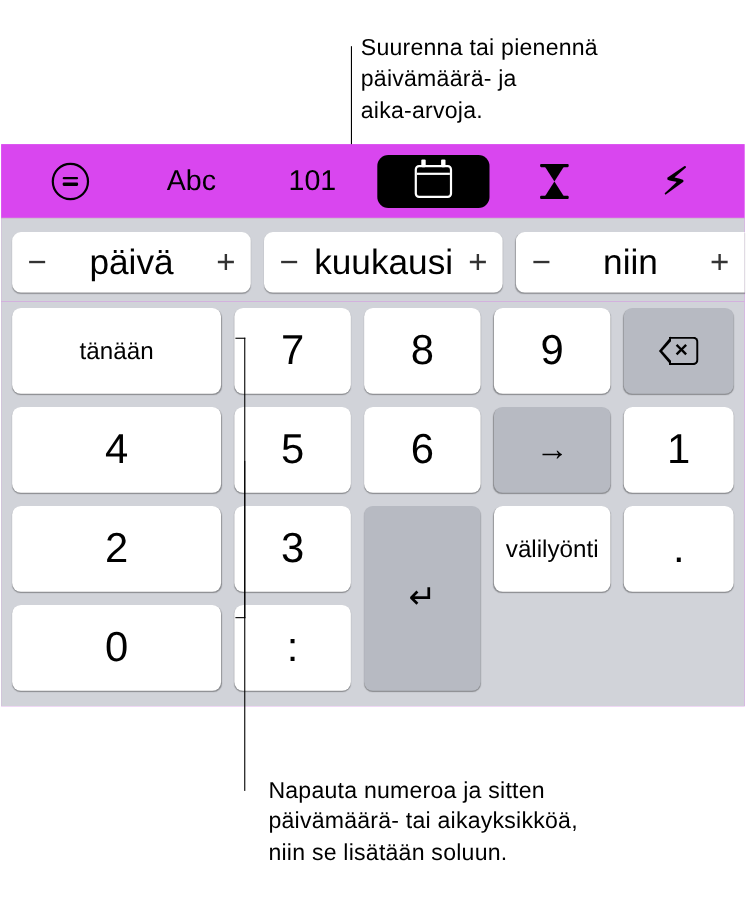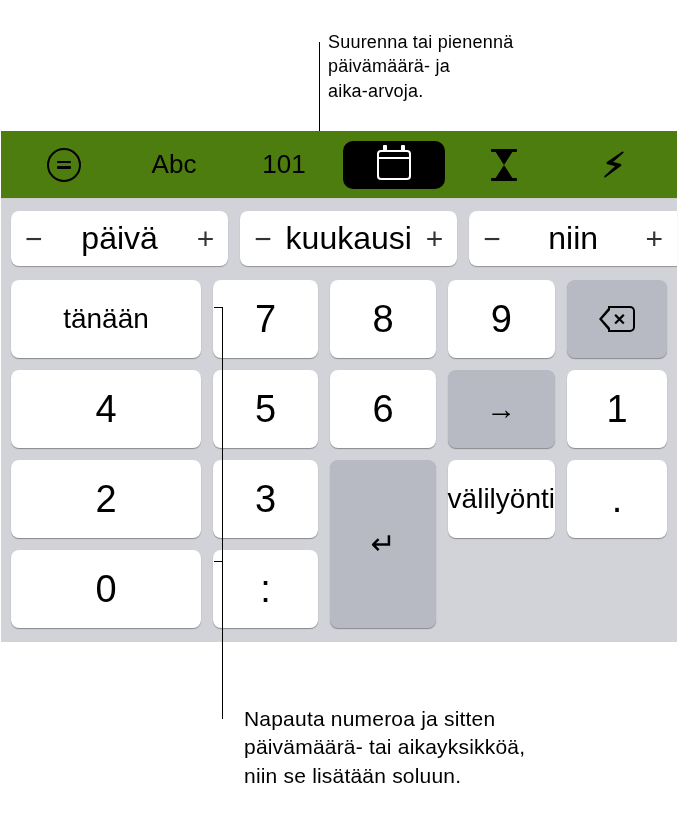--- a/index.html
+++ b/index.html
@@ -11,21 +11,21 @@
       font-family: -apple-system, BlinkMacSystemFont, "Helvetica Neue", Arial, sans-serif;
       background: #fff;
       width: 678px;
       height: 817px;
       position: relative;
     }
     .annotation-top {
       position: absolute;
       left: 328px;
       top: 30px;
-      font-size: 18px;
+      font-size: 21px;
       color: #000;
       line-height: 1.35;
       letter-spacing: 0.2px;
     }
     .annotation-bottom {
       position: absolute;
       left: 244px;
       top: 705px;
       font-size: 21px;
       color: #000;
@@ -66,21 +66,21 @@
       height: 255px;
       border-top: 1px solid #000;
       border-bottom: 1px solid #000;
       border-right: 1px solid #000;
     }
     .keyboard-container {
       position: absolute;
       left: 1px;
       top: 131px;
       width: 676px;
-      background: #4d7c0f;
+      background: #d946ef;
     }
     .top-toolbar {
       display: flex;
       align-items: center;
       height: 68px;
       border-bottom: 1px solid #ccc;
       padding: 0 8px;
     }
     .toolbar-btn {
       flex: 1;
@@ -231,21 +231,21 @@
       grid-template-columns: 190px 1fr 1fr 1fr 100px;
       grid-template-rows: repeat(4, 78px);
       gap: 12px;
     }
     .key {
       background: #fff;
       border-radius: 8px;
       display: flex;
       align-items: center;
       justify-content: center;
-      font-size: 28px;
+      font-size: 22px;
       box-shadow: 0 1px 1px rgba(0,0,0,0.35);
     }
     .key.num {
       font-size: 38px;
     }
     .key.side {
       background: #b7bac2;
       font-size: 28px;
     }
     .key.return {

